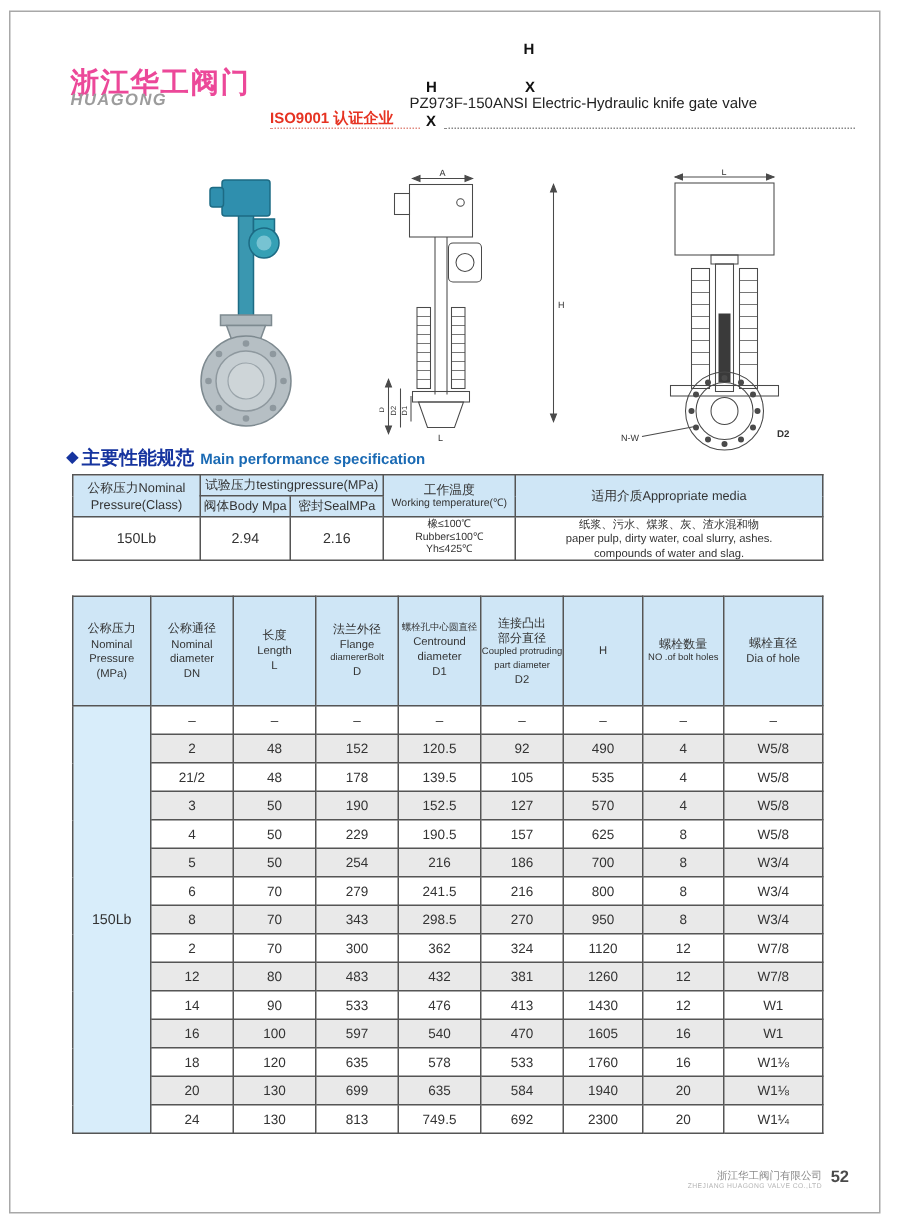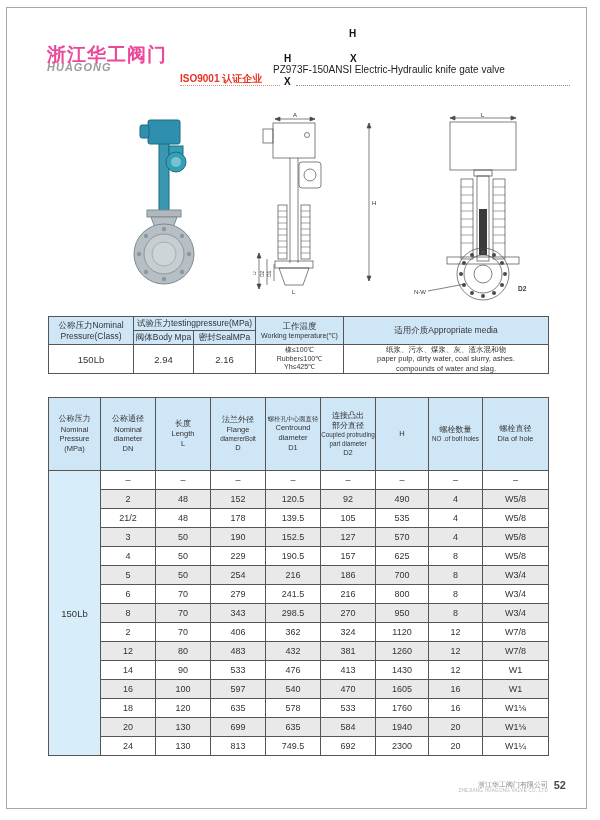--- a/index.html
+++ b/index.html
@@ -202,20 +202,23 @@
         <circle cx="59" cy="161" r="2"></circle>
           <circle cx="62" cy="150" r="2"></circle>
           <circle cx="70" cy="142" r="2"></circle>
       </g>
       <line x1="26" y1="178" x2="63" y2="171"></line>
       <text x="12" y="181" font-size="6" stroke="none">N-W</text>
       <text x="116" y="178" font-size="6.5" font-weight="bold" stroke="none">D2</text>
     </svg>
   </div>
 
+  <div class="section-title" style="top:296px;">
+    <span class="dia">◆</span><span class="cnT">主要性能规范</span><span class="enT">Main performance specification</span>
+  </div>
 
   <table class="spec">
     <colgroup>
         <col style="width:85px">
         <col style="width:60px">
         <col style="width:62px">
         <col style="width:88px">
         <col style="width:205px">
       </colgroup>
     <tbody>
@@ -395,21 +398,21 @@
           <td>343</td>
           <td>298.5</td>
           <td>270</td>
           <td>950</td>
           <td>8</td>
           <td>W3/4</td>
         </tr>
         <tr>
           <td>2</td>
           <td>70</td>
-          <td>406</td>
+          <td>300</td>
           <td>362</td>
           <td>324</td>
           <td>1120</td>
           <td>12</td>
           <td>W7/8</td>
         </tr>
         <tr>
           <td>12</td>
           <td>80</td>
           <td>483</td>

